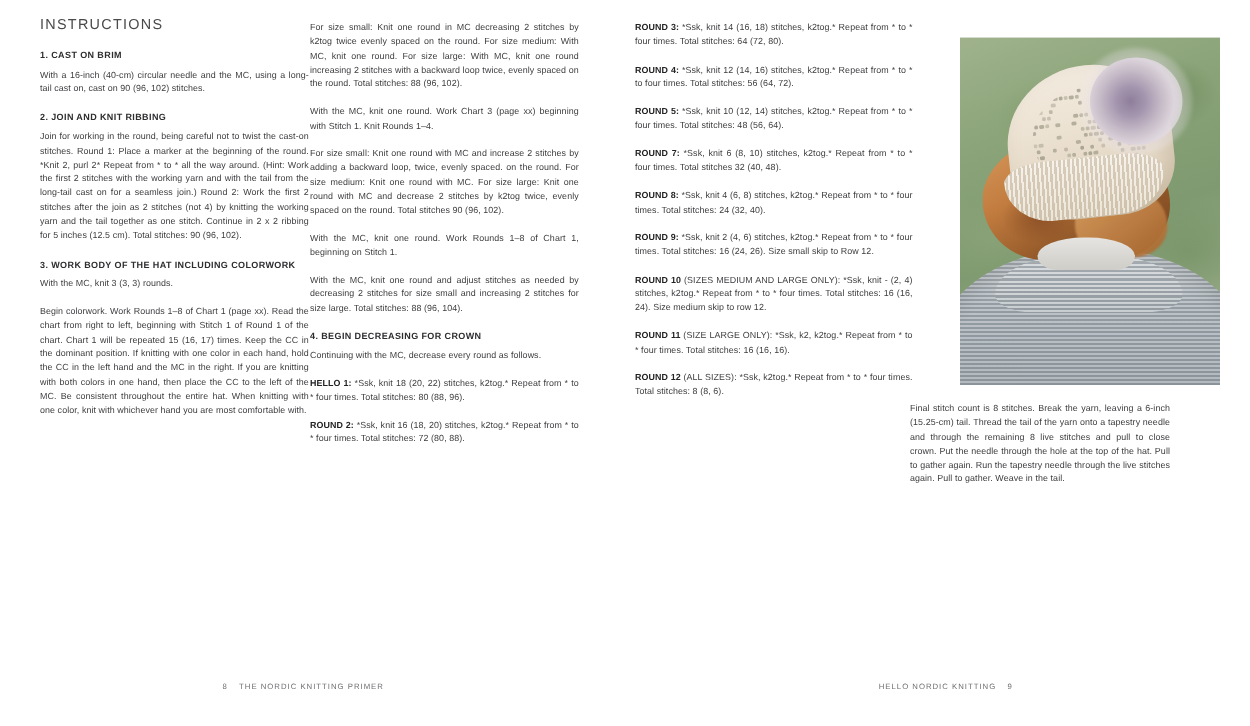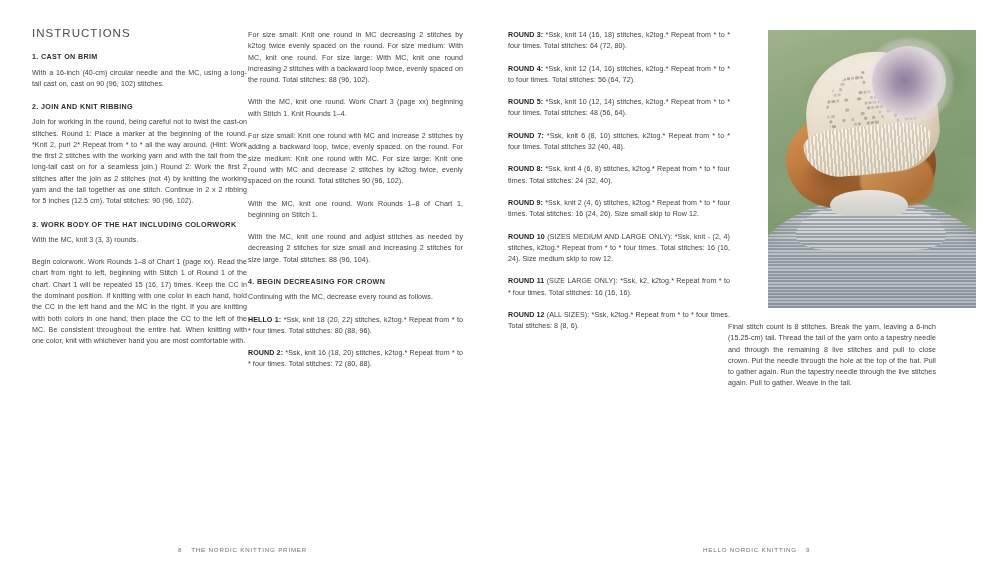--- a/index.html
+++ b/index.html
@@ -23,21 +23,21 @@
     background: #fff;
   }
   .columns {
     position: absolute;
     left: 0; top: 0;
     width: 1000px;
     height: 530px;
   }
   .col {
     position: absolute;
-    top: 28px;
+    top: 15px;
     width: 215px;
     font-size: 7.1px;
     line-height: 11.3px;
     text-align: justify;
     color: #3d3d40;
     letter-spacing: 0.01em;
   }
   #col1 { left: 32px; }
   #col2 { left: 248px; }
   #col3 { left: 508px; width: 222px; }

